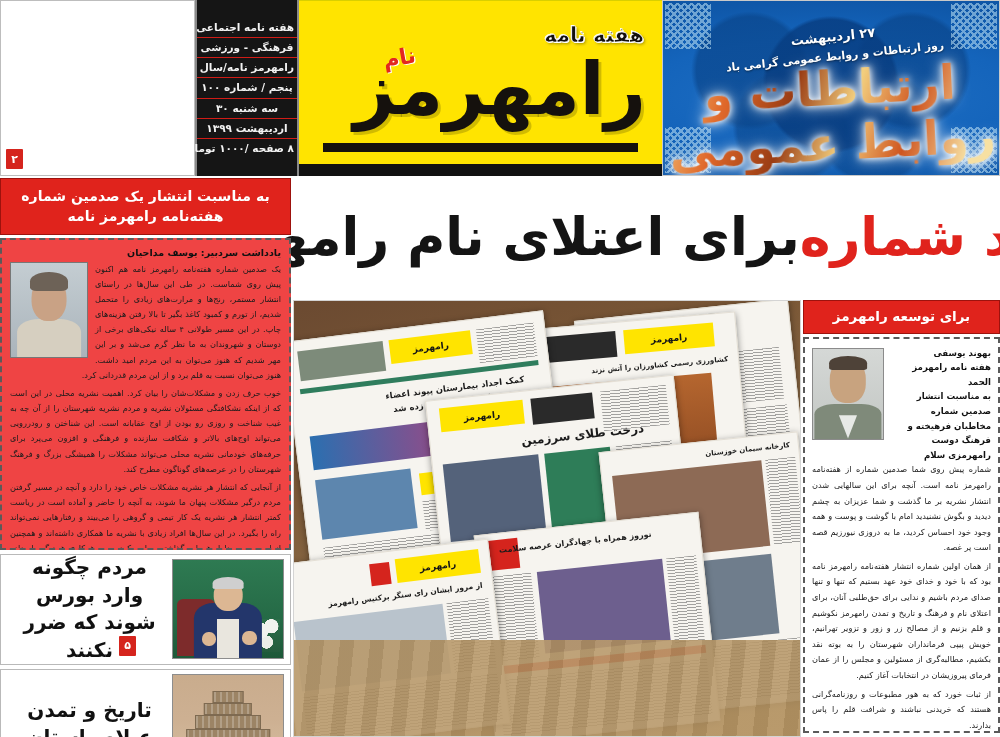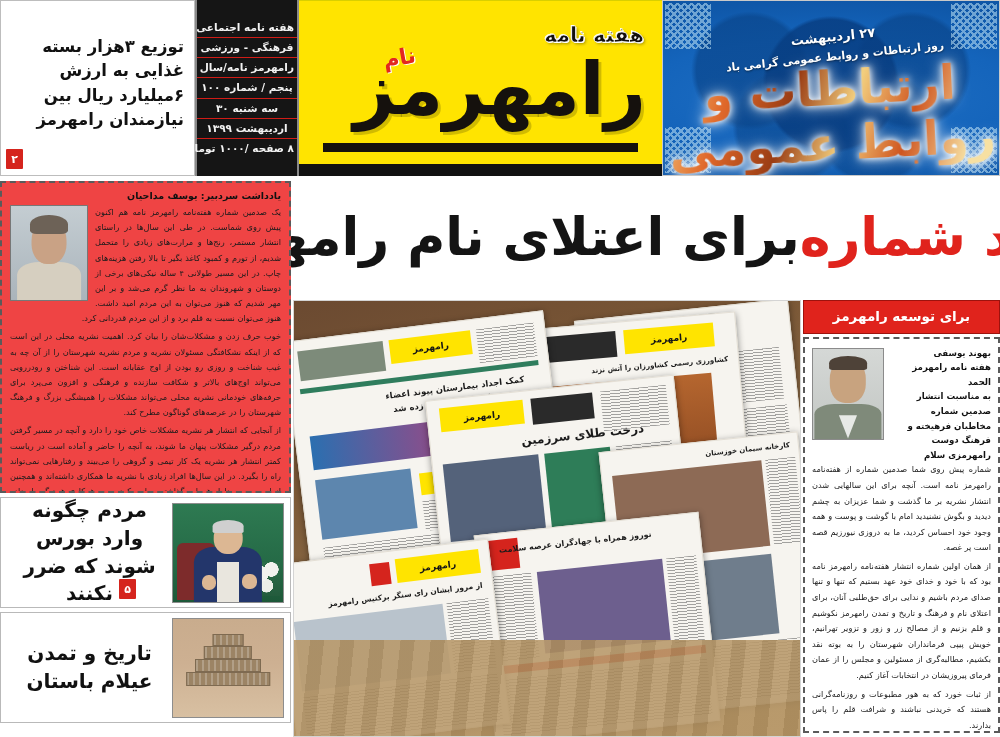--- a/index.html
+++ b/index.html
@@ -276,33 +276,36 @@
       <div class="info-row">هفته نامه اجتماعی</div>
       <div class="info-row">فرهنگی - ورزشی</div>
       <div class="info-row">رامهرمز نامه/سال</div>
       <div class="info-row">پنجم / شماره ۱۰۰</div>
       <div class="info-row">سه شنبه ۳۰</div>
       <div class="info-row">اردیبهشت ۱۳۹۹</div>
       <div class="info-row">۸ صفحه /۱۰۰۰ تومان</div>
     </div>
 
     <div class="top-headline">
-      <div class="txt">توزیع ۳هزار بسته غذایی به ارزش ۶میلیارد ریال بین نیازمندان رامهرمز</div>
       <div class="page-badge">۲</div>
     </div>
   </div>
 
   <div class="main-headline">
     <span class="line red">یکصد شماره</span>
     <span style="width:10px"></span>
     <span class="line blk">برای اعتلای نام رامهرمز</span>
   </div>
 
   <div class="left-col">
 
+    <div class="red-banner">
+      <div>به مناسبت انتشار یک صدمین شماره</div>
+      <div>هفته‌نامه رامهرمز نامه</div>
+    </div>
 
     <div class="ed-box">
       <div class="ed-byline">یادداشت سردبیر: یوسف مداحیان</div>
       <div class="ed-portrait">
         <span class="body"></span>
           <span class="head"></span>
           <span class="hair"></span>
       </div>
       <div class="ed-text">
         <p>یک صدمین شماره هفته‌نامه رامهرمز نامه هم اکنون پیش روی شماست. در طی این سال‌ها در راستای انتشار مستمر، رنج‌ها و مرارت‌های زیادی را متحمل شدیم، از تورم و کمبود کاغذ بگیر تا بالا رفتن هزینه‌های چاپ. در این مسیر طولانی ۴ ساله نیکی‌های برخی از دوستان و شهروندان به ما نظر گرم می‌شد و بر این مهر شدیم که هنوز می‌توان به این مردم امید داشت. هنوز می‌توان نسبت به قلم برد و از این مردم قدردانی کرد.</p>

